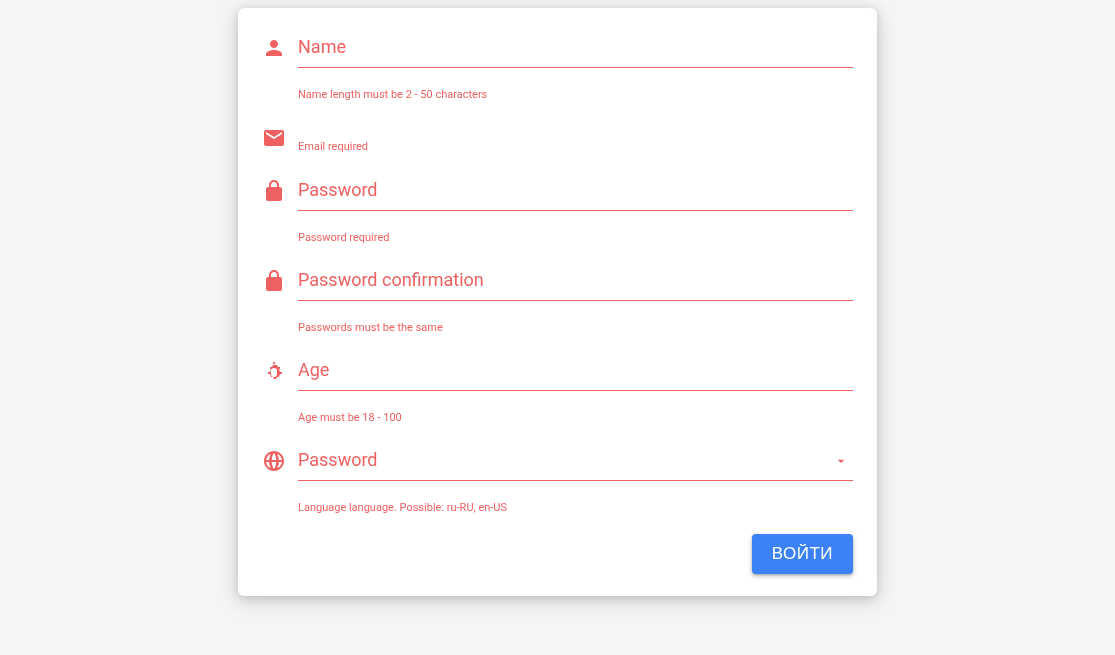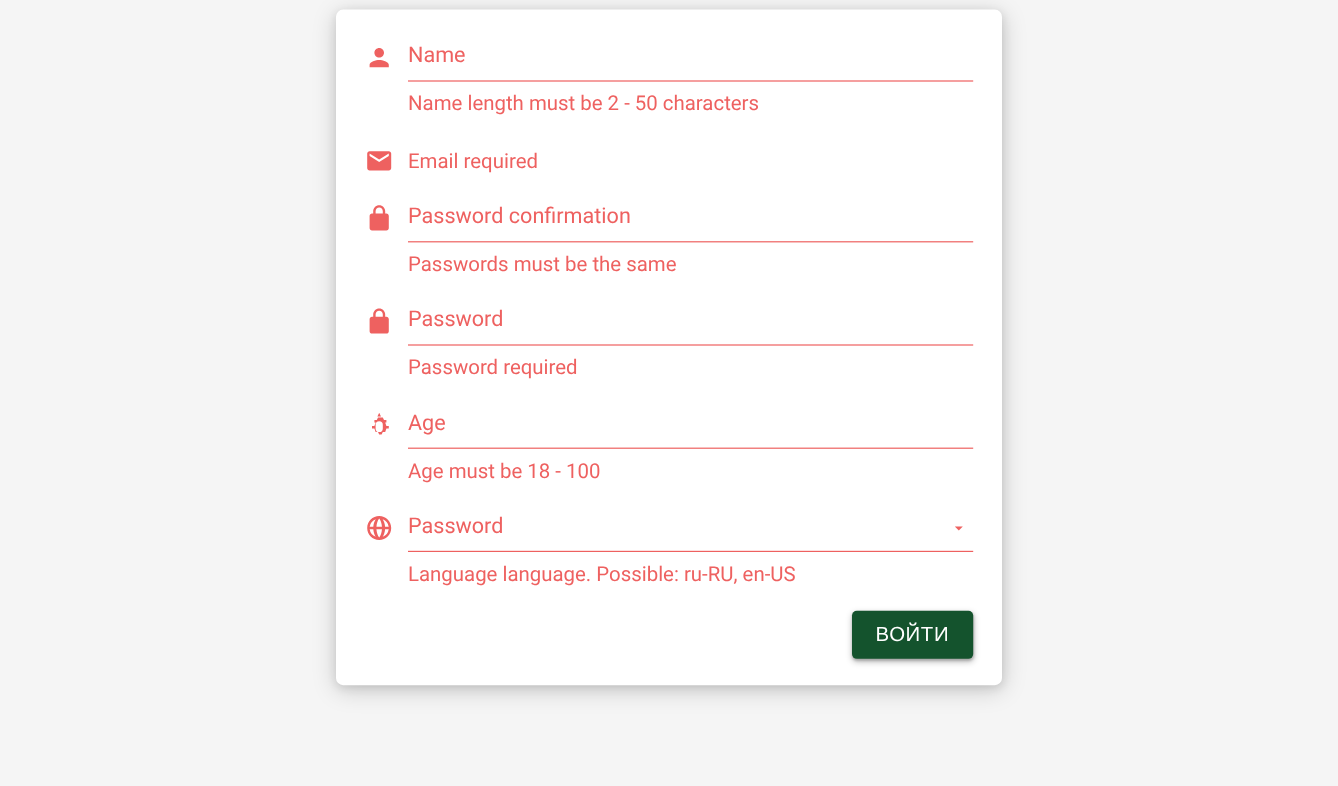--- a/index.html
+++ b/index.html
@@ -12,21 +12,21 @@
       background: #f5f5f5;
       width: 1115px;
       height: 655px;
       display: flex;
       justify-content: center;
       align-items: flex-start;
       padding-top: 8px;
     }
     .card {
       background: #fff;
-      width: 555px;
+      width: 639px;
       border-radius: 6px;
       box-shadow: 0 4px 20px rgba(0,0,0,0.18), 0 2px 8px rgba(0,0,0,0.10);
       padding: 22px 24px 22px 24px;
     }
     .field {
       display: flex;
       align-items: flex-start;
       margin-bottom: 18px;
     }
     .field:last-of-type {
@@ -70,42 +70,42 @@
     }
     .label-float {
       position: absolute;
       left: 0;
       top: 6px;
       font-size: 18px;
       color: #ee6160;
       pointer-events: none;
     }
     .error-text {
-      font-size: 17px;
+      font-size: 11px;
       color: #ee6160;
-      margin-top: 8px;
+      margin-top: 20px;
       line-height: 1.3;
     }
     .dropdown-caret {
       position: absolute;
       right: 4px;
       top: 10px;
       pointer-events: none;
     }
     .dropdown-caret svg {
       width: 16px;
       height: 16px;
       fill: #ee6160;
     }
     .actions {
       display: flex;
       justify-content: flex-end;
     }
     .submit-btn {
-      background: #14532d;
+      background: #3b82f6;
       color: #fff;
       border: none;
       border-radius: 4px;
       font-size: 17px;
       font-weight: 500;
       letter-spacing: 0.5px;
       padding: 10px 20px;
       cursor: pointer;
       box-shadow: 0 2px 5px rgba(0,0,0,0.25), 0 1px 2px rgba(0,0,0,0.18);
       text-transform: uppercase;
@@ -143,39 +143,39 @@
   </div>
 
   <div class="field">
     <div class="icon-wrap">
       <svg viewBox="0 0 24 24">
           <path d="M18 8h-1V6c0-2.76-2.24-5-5-5S7 3.24 7 6v2H6c-1.1 0-2 .9-2 2v10c0 1.1.9 2 2 2h12c1.1 0 2-.9 2-2V10c0-1.1-.9-2-2-2zM9 6c0-1.66 1.34-3 3-3s3 1.34 3 3v2H9V6z"></path>
         </svg>
     </div>
     <div class="input-wrap">
       <div class="input-line">
+        <span class="label-float">Password</span>
+        <input class="input-el" type="password" aria-label="Password" style="">
+      </div>
+      <div class="error-text">Password required</div>
+    </div>
+  </div>
+
+  <div class="field">
+    <div class="icon-wrap">
+      <svg viewBox="0 0 24 24">
+          <path d="M18 8h-1V6c0-2.76-2.24-5-5-5S7 3.24 7 6v2H6c-1.1 0-2 .9-2 2v10c0 1.1.9 2 2 2h12c1.1 0 2-.9 2-2V10c0-1.1-.9-2-2-2zM9 6c0-1.66 1.34-3 3-3s3 1.34 3 3v2H9V6z"></path>
+        </svg>
+    </div>
+    <div class="input-wrap">
+      <div class="input-line">
         <span class="label-float">Password confirmation</span>
         <input class="input-el" type="password" aria-label="Password confirmation" style="">
       </div>
       <div class="error-text">Passwords must be the same</div>
-    </div>
-  </div>
-
-  <div class="field">
-    <div class="icon-wrap">
-      <svg viewBox="0 0 24 24">
-          <path d="M18 8h-1V6c0-2.76-2.24-5-5-5S7 3.24 7 6v2H6c-1.1 0-2 .9-2 2v10c0 1.1.9 2 2 2h12c1.1 0 2-.9 2-2V10c0-1.1-.9-2-2-2zM9 6c0-1.66 1.34-3 3-3s3 1.34 3 3v2H9V6z"></path>
-        </svg>
-    </div>
-    <div class="input-wrap">
-      <div class="input-line">
-        <span class="label-float">Password</span>
-        <input class="input-el" type="password" aria-label="Password" style="">
-      </div>
-      <div class="error-text">Password required</div>
     </div>
   </div>
 
   <div class="field">
     <div class="icon-wrap">
       <svg viewBox="0 0 24 24">
           <path d="M12 2l1.5 3h-3L12 2zm-3 4h6l1 2h2v2h-1l1 3h2v2h-2l-1 3h-2l-1 2h-2l-1-2H9l-1-3H6v-2h2l1-3H8V8h2l1-2h-2zm3 3a3 3 0 0 0-3 3v3a3 3 0 0 0 6 0v-3a3 3 0 0 0-3-3z"></path>
         </svg>
     </div>
     <div class="input-wrap">

